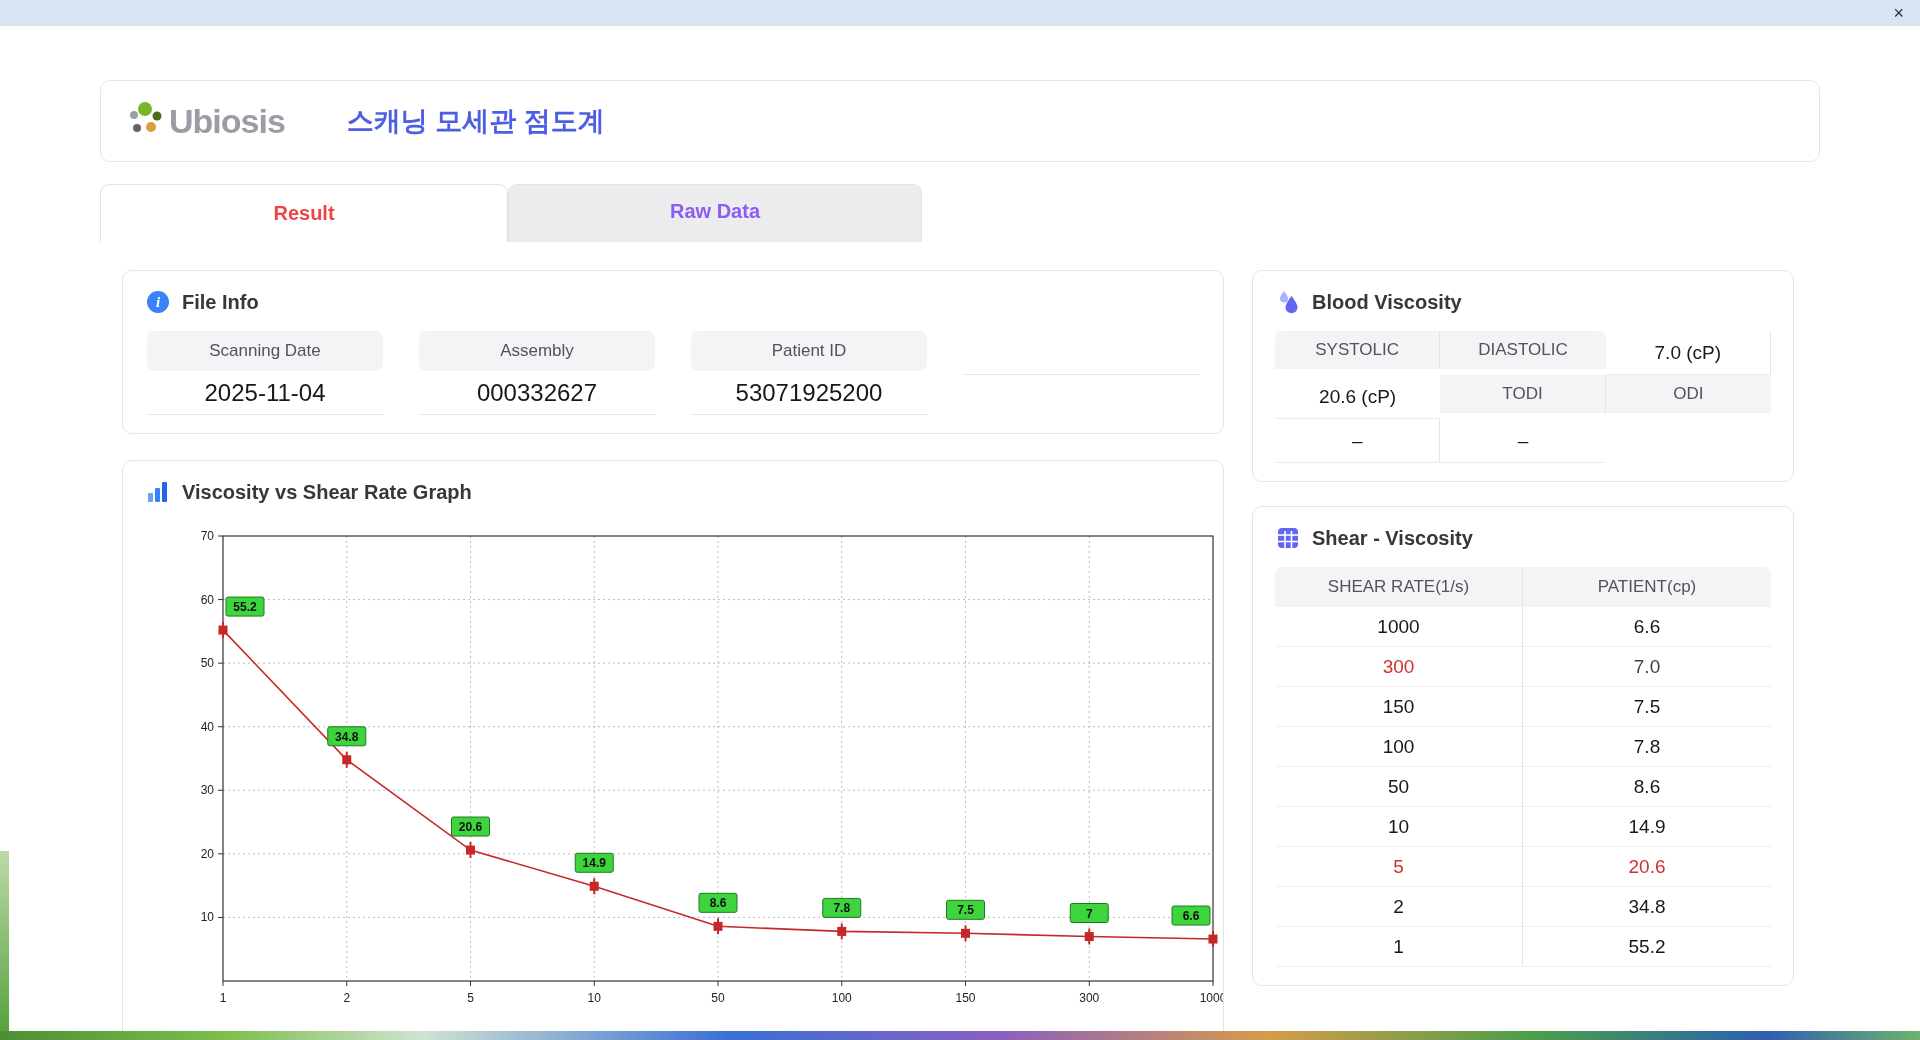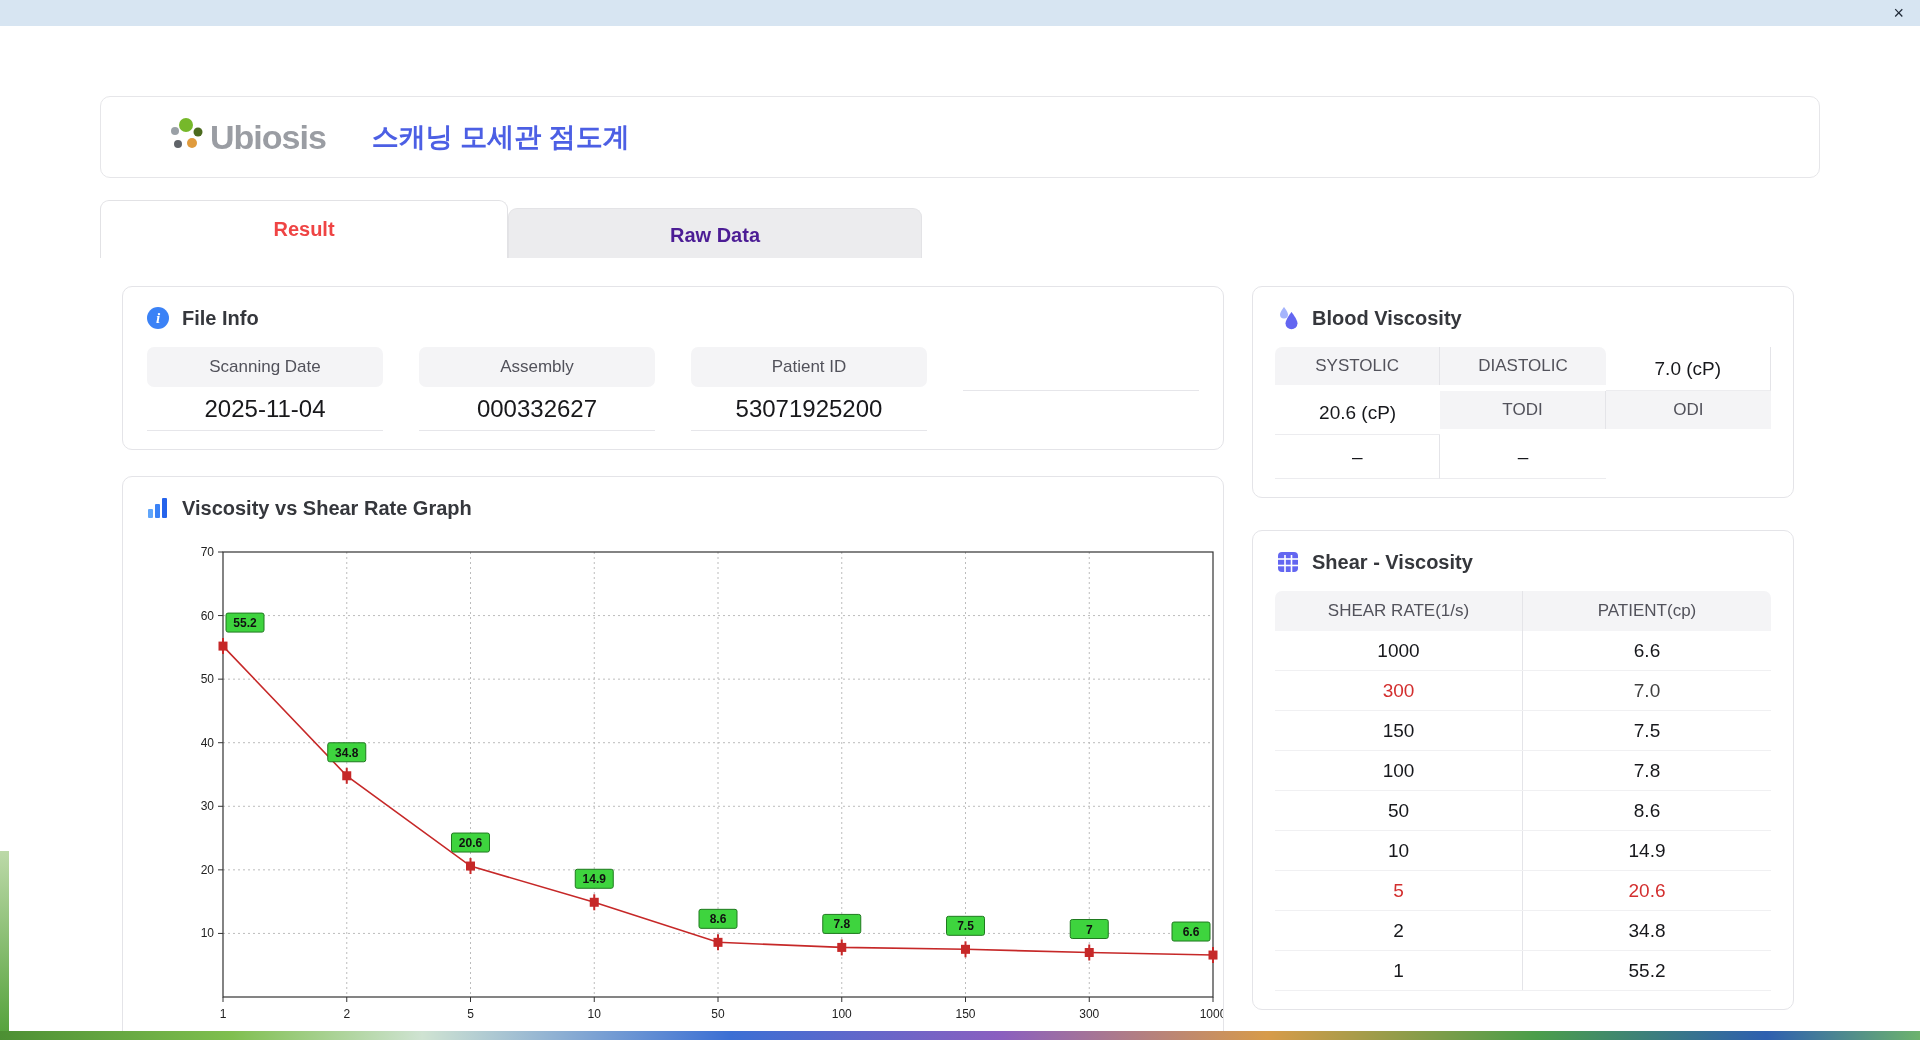--- a/index.html
+++ b/index.html
@@ -24,48 +24,49 @@
   }
   .strip-left {
     position: absolute; left: 0; bottom: 9px; width: 9px; height: 180px; z-index: 11;
     background: linear-gradient(180deg,#bcd9a8, #57a33e);
   }
 
   .app { position: absolute; top: 26px; left: 0; right: 0; bottom: 9px; background: #fff; padding-top: 54px; }
 
   
   .header-card {
-    margin: 16px 100px; height: 82px;
+    margin: 0 100px; height: 82px;
     border: 1px solid #e6e6e9; border-radius: 10px;
-    display: flex; align-items: center; padding: 0 65px;
+    display: flex; align-items: center; padding: 0 24px;
     background: #fff;
+    gap: 16px;
   }
   .logo { display: flex; align-items: center; gap: 2px; }
   .logo-text { font-size: 34px; font-weight: bold; color: #9a9da3; letter-spacing: -1px; }
   .app-title { margin-left: 46px; font-size: 27px; font-weight: bold; color: #4c5fe4; }
 
   
   .tabs { margin: 22px 100px 0; display: flex; align-items: flex-end; }
   .tab {
     text-align: center; font-size: 20px; font-weight: bold;
     border-radius: 9px 9px 0 0; cursor: pointer;
   }
   .tab.active {
     width: 408px; height: 58px; line-height: 56px;
     background: #fff; border: 1px solid #e2e2e5; border-bottom: none; color: #ef4444;
   }
   .tab.inactive {
-    width: 414px; height: 50px; line-height: 52px;
-    background: #ececee; border: 1px solid #e3e3e6; border-bottom: none; color: #4c1d95;
+    width: 414px; height: 58px; line-height: 52px;
+    background: #ececee; border: 1px solid #e3e3e6; border-bottom: none; color: #8b5cf6;
   }
 
   
   .content { display: flex; margin: 28px 126px 0 122px; gap: 28px; }
   .left-col { width: 1102px; display: flex; flex-direction: column; gap: 26px; }
-  .right-col { flex: 1; display: flex; flex-direction: column; gap: 32px; }
+  .right-col { flex: 1; display: flex; flex-direction: column; gap: 24px; }
 
   .card { border: 1px solid #e4e4e8; border-radius: 10px; background: #fff; padding: 18px 22px; }
 
   .section-title { display: flex; align-items: center; gap: 11px; font-size: 20px; font-weight: bold; color: #35373c; margin-bottom: 16px; }
   .icon { display: inline-flex; align-items: center; justify-content: center; }
 
   
   .fields { display: flex; gap: 36px; padding: 0 2px; }
   .field { flex: 1; }
   .field-label {

